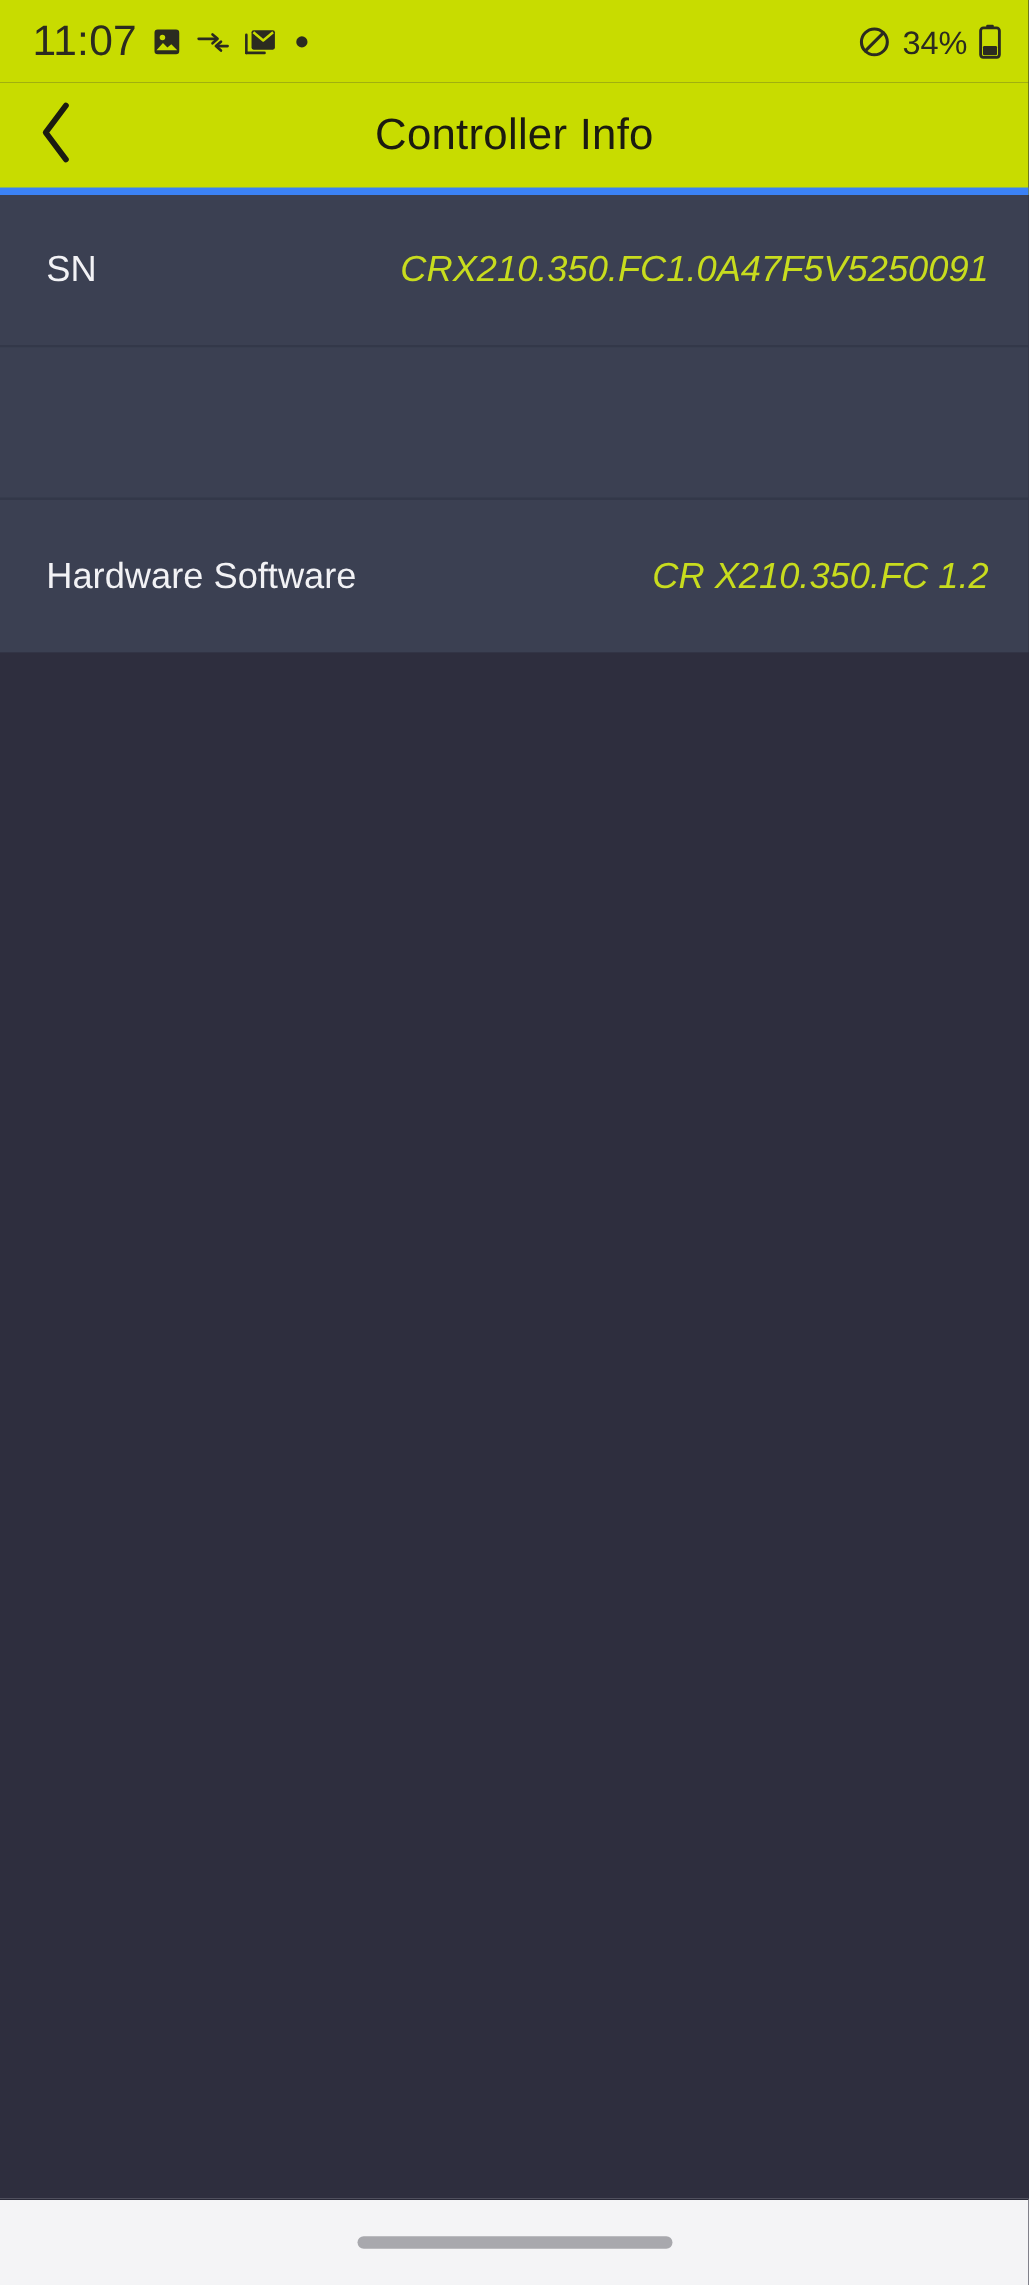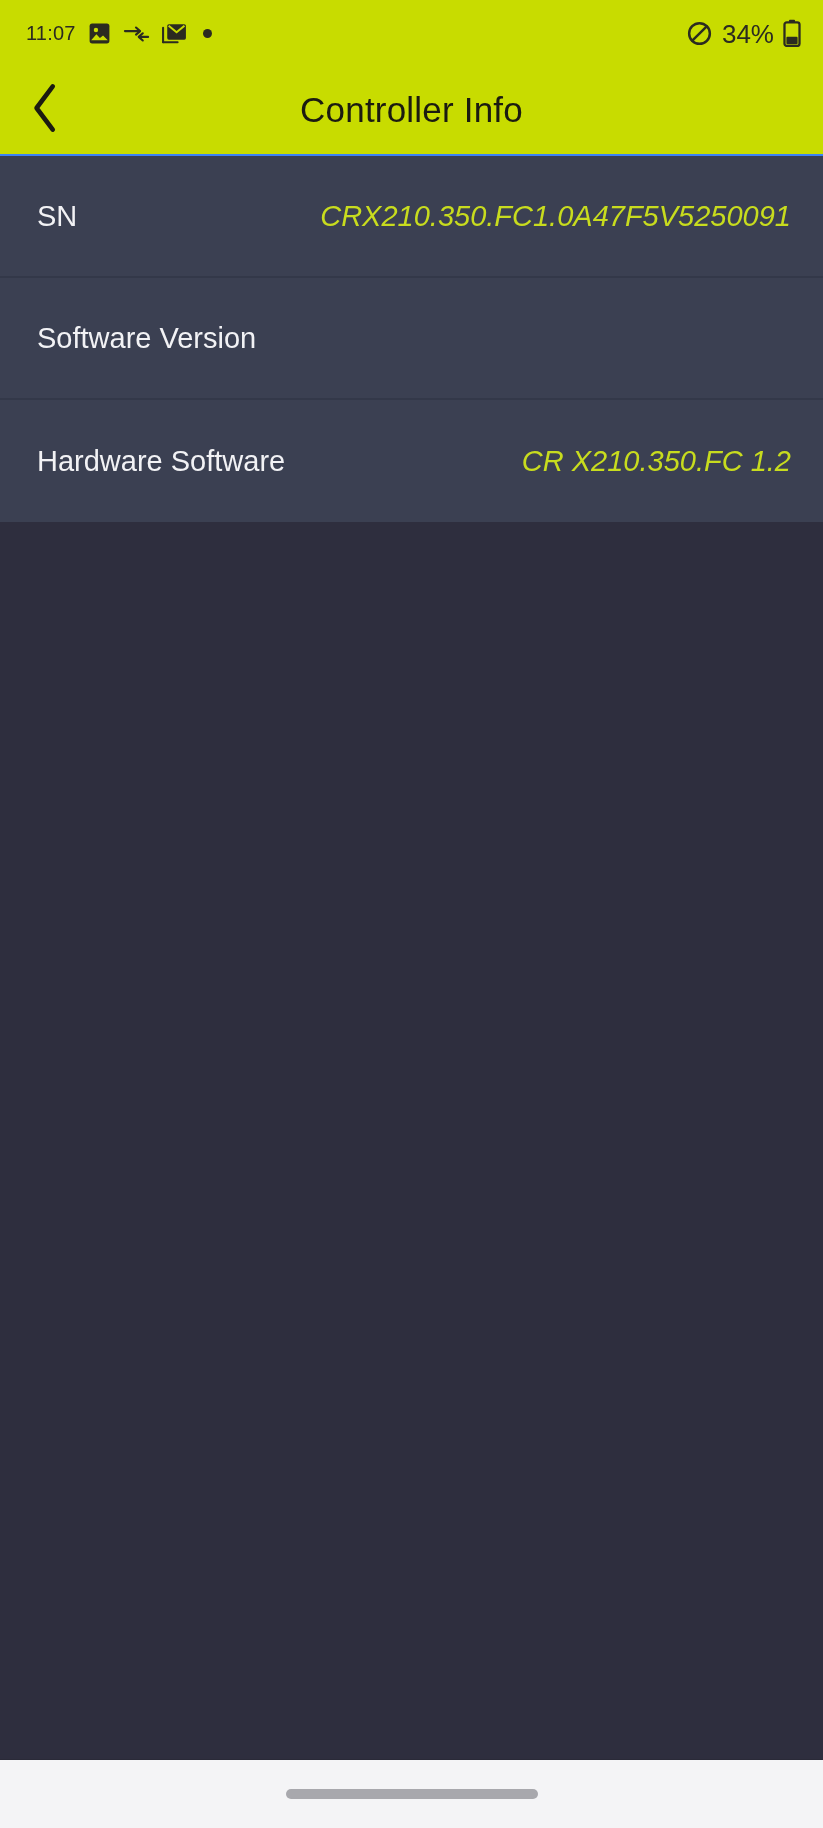--- a/index.html
+++ b/index.html
@@ -31,21 +31,21 @@
     padding: 0 22px 0 26px;
     box-sizing: border-box;
     flex: 0 0 auto;
   }
   .status-left {
     display: flex;
     align-items: center;
     gap: 11px;
   }
   .status-time {
-    font-size: 20px;
+    font-size: 34px;
     color: #2b2b20;
     letter-spacing: 0.2px;
     line-height: 1;
   }
   .status-right {
     display: flex;
     align-items: flex-end;
     gap: 9px;
   }
   .status-battery-text {
@@ -63,21 +63,21 @@
   }
 
   
   .appbar {
     height: 90px;
     background: #c8dc00;
     position: relative;
     display: flex;
     align-items: center;
     flex: 0 0 auto;
-    border-bottom: 2px solid #3b82f6;
+    border-bottom: 6px solid #3b82f6;
     box-sizing: border-box;
   }
   .back-button {
     position: absolute;
     left: 14px;
     top: 50%;
     transform: translateY(-50%);
     width: 64px;
     height: 64px;
     display: flex;
@@ -213,21 +213,20 @@
   </div>
 
   <div class="info-list">
 
     <div class="info-row">
       <span class="info-label">SN</span>
       <span class="info-value">CRX210.350.FC1.0A47F5V5250091</span>
     </div>
 
     <div class="info-row">
-      <span class="info-label">Software Version</span>
     </div>
 
     <div class="info-row">
       <span class="info-label">Hardware Software</span>
       <span class="info-value">CR X210.350.FC 1.2</span>
     </div>
 
   </div>
 
   <div class="content-fill"></div>

